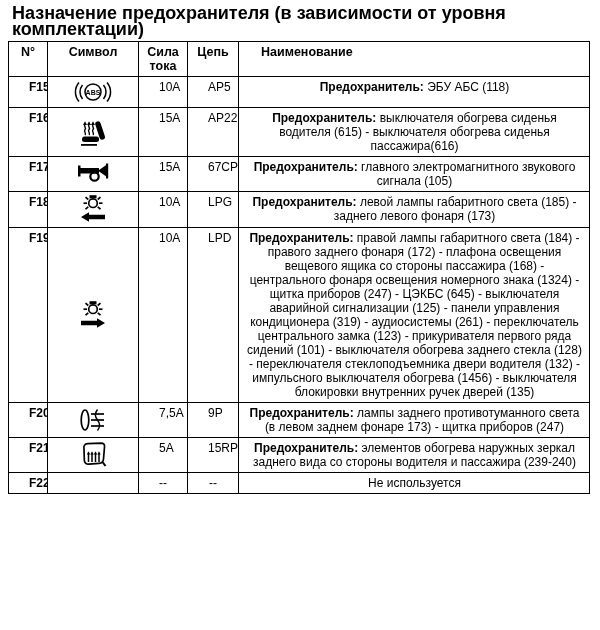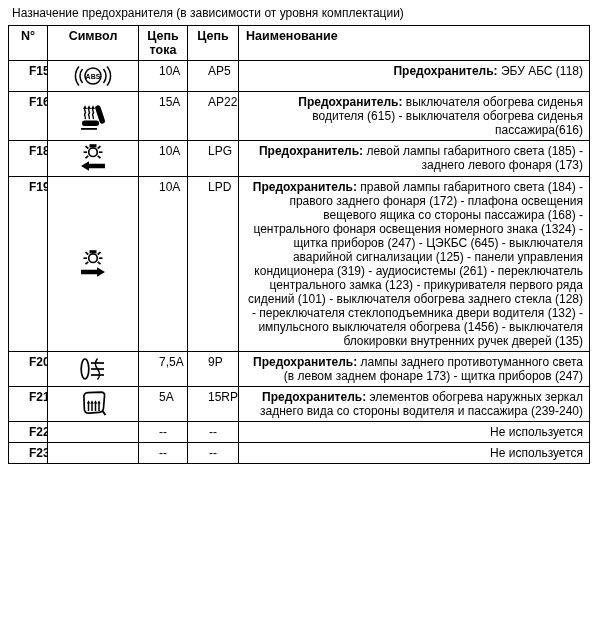--- a/index.html
+++ b/index.html
@@ -5,56 +5,57 @@
   html, body {
     margin: 0; padding: 0;
     width: 600px; height: 630px;
     background: #ffffff;
     overflow: hidden;
     font-family: "Liberation Sans", sans-serif;
     color: #000;
   }
   .page { padding: 3px 8px 0 8px; }
   .title {
-    font-size: 12px;
+    font-size: 18px;
     line-height: 16px;
     margin: 2px 0 4px 4px;
     color: #000;
+    font-weight: bold;
   }
   table.fuse-table {
     border-collapse: collapse;
     table-layout: fixed;
     width: 582px;
   }
   .fuse-table th, .fuse-table td {
     border: 1px solid #000;
     color: #000;
     overflow: hidden;
   }
   .fuse-table th {
     font-size: 12.5px;
     font-weight: bold;
     line-height: 14px;
     padding: 3px 3px;
     vertical-align: top;
     text-align: center;
   }
-  .fuse-table th.c-desc { text-align: left; padding-left: 7px; }
+  .fuse-table th.c-desc { text-align: left; padding-left: 22px; }
   .fuse-table td {
     font-size: 12px;
     line-height: 14px;
     padding: 3px 20px;
     vertical-align: top;
     text-align: center;
   }
   .fuse-table td.c-num { font-weight: bold; }
   .fuse-table td.c-sym { vertical-align: middle; padding: 2px; }
   .fuse-table td.c-sym.sym-text { font-weight: bold; font-size: 12.5px; }
   .fuse-table td.c-desc {
-    text-align: right;
+    text-align: center;
     padding: 3px 6px 3px 7px;
     margin-left: 46px;
   }
   .fuse-table td.c-desc b { font-weight: bold; }
   .c-sym svg { display: block; margin: 0 auto; }
 </style>
 </head>
 <body>
 
 <div class="page">
@@ -64,21 +65,21 @@
       <col style="width:39px">
         <col style="width:91px">
         <col style="width:49px">
         <col style="width:51px">
         <col>
     </colgroup>
     <thead>
       <tr>
         <th class="c-num">N°</th>
         <th class="c-sym">Символ</th>
-        <th class="c-cur">Цепь тока</th>
+        <th class="c-cur">Сила тока</th>
         <th class="c-cir">Цепь</th>
         <th class="c-desc">Наименование</th>
       </tr>
     </thead>
     <tbody id="tbody">
         <tr>
           <td class="c-num">F15</td>
           <td class="c-sym">
             <svg width="46" height="26" viewBox="0 0 46 26">
               <g stroke="#000" fill="none" stroke-width="1.5">
@@ -110,20 +111,35 @@
                 <path d="M17,18 c1.8,-1.8 -1.8,-3.6 0,-5.4 c1.8,-1.8 -1.8,-3.6 0,-5.4"></path>
               </g>
               <polygon points="7,8 11,8 9,4.3" fill="#000"></polygon>
               <polygon points="11,8 15,8 13,4.3" fill="#000"></polygon>
               <polygon points="15,8 19,8 17,4.3" fill="#000"></polygon>
             </svg>
           </td>
           <td class="c-cur">15A</td>
           <td class="c-cir">AP22</td>
           <td class="c-desc"><b>Предохранитель:</b> выключателя обогрева сиденья водителя (615) - выключателя обогрева сиденья пассажира(616)</td>
+        </tr>
+        <tr>
+          <td class="c-num">F17</td>
+          <td class="c-sym">
+            <svg width="44" height="24" viewBox="0 0 44 24">
+              <rect x="7" y="3.5" width="2.5" height="11" fill="#000"></rect>
+              <rect x="9" y="6" width="19" height="5.5" fill="#000"></rect>
+              <circle cx="23.5" cy="14.5" r="4.2" fill="none" stroke="#000" stroke-width="2.2"></circle>
+              <polygon points="27,8.8 36,2.5 36,15 27,8.8" fill="#000"></polygon>
+              <rect x="35" y="1.5" width="2.2" height="15" fill="#000"></rect>
+            </svg>
+          </td>
+          <td class="c-cur">15A</td>
+          <td class="c-cir">67CP</td>
+          <td class="c-desc"><b>Предохранитель:</b> главного электромагнитного звукового сигнала (105)</td>
         </tr>
         <tr>
           <td class="c-num">F18</td>
           <td class="c-sym">
             <svg width="34" height="31" viewBox="0 0 34 31">
               <rect x="13.5" y="1.2" width="7" height="3.2" fill="#000"></rect>
               <circle cx="17" cy="9.2" r="4.3" fill="none" stroke="#000" stroke-width="1.7"></circle>
               <g stroke="#000" stroke-width="1.7">
                 <line x1="7.5" y1="9.2" x2="11" y2="9.2"></line>
                 <line x1="23" y1="9.2" x2="26.5" y2="9.2"></line>
@@ -199,22 +215,15 @@
           <td class="c-cir">15RP</td>
           <td class="c-desc"><b>Предохранитель:</b> элементов обогрева наружных зеркал заднего вида со стороны водителя и пассажира (239-240)</td>
         </tr>
         <tr>
           <td class="c-num">F22</td>
           <td class="c-sym"></td>
           <td class="c-cur">--</td>
           <td class="c-cir">--</td>
           <td class="c-desc">Не используется</td>
         </tr>
-        <tr>
-          <td class="c-num">F23</td>
-          <td class="c-sym"></td>
-          <td class="c-cur">--</td>
-          <td class="c-cir">--</td>
-          <td class="c-desc">Не используется</td>
-        </tr>
       </tbody>
   </table>
 </div>
 
 </body></html>

